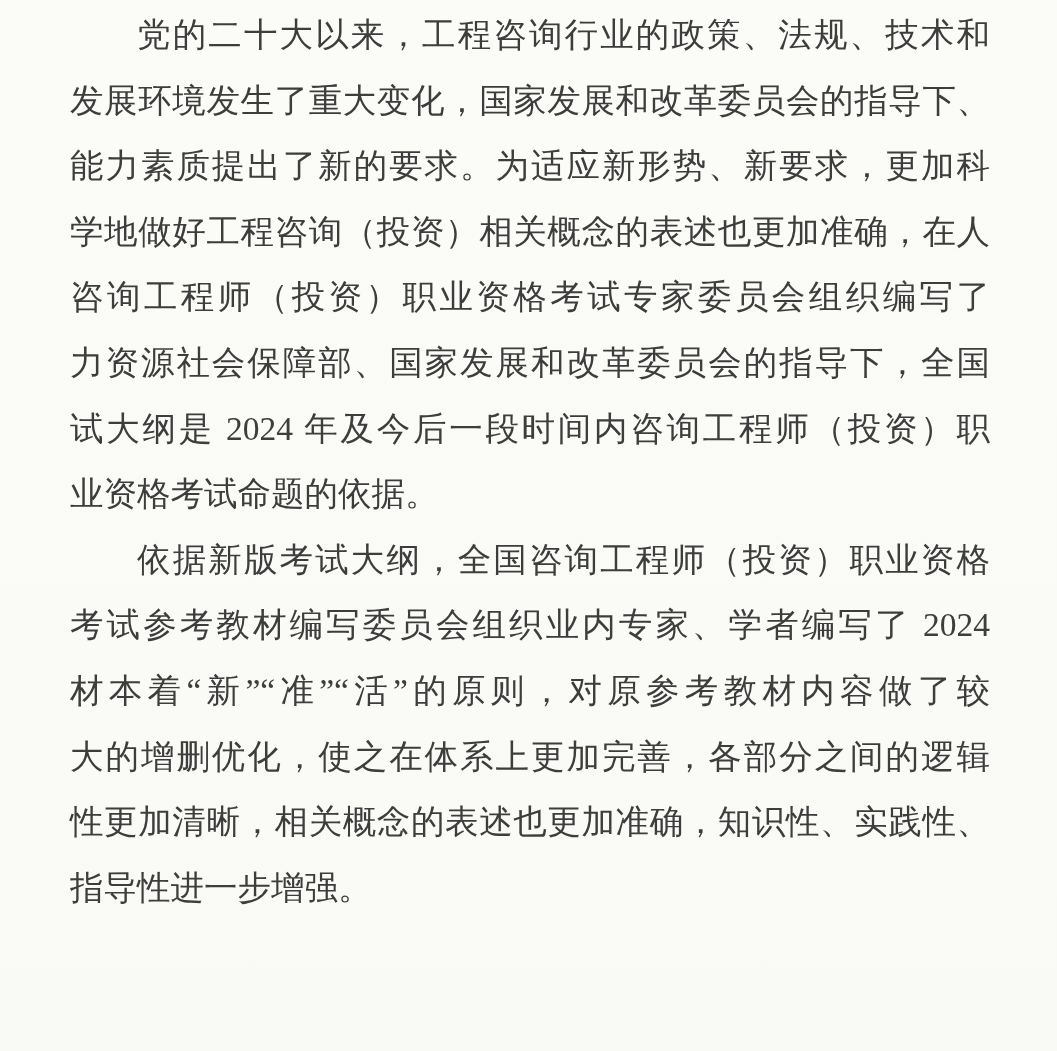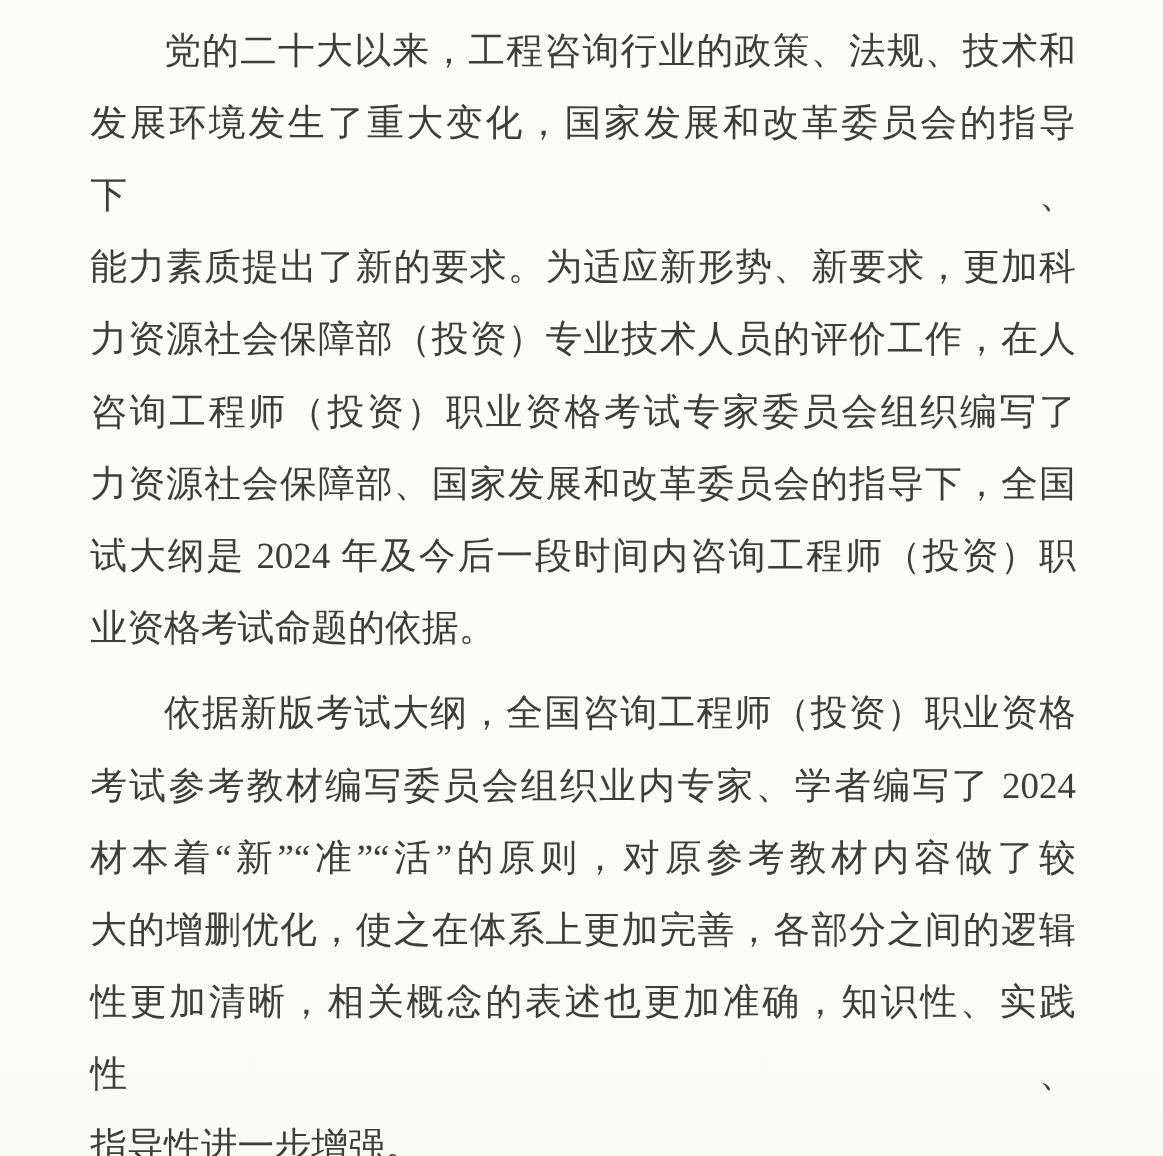--- a/index.html
+++ b/index.html
@@ -18,21 +18,21 @@
     padding: 2px 67px 0 70px;
     background: linear-gradient(180deg, #fbfbf8 0%, #fafaf7 60%, #f9f9f5 100%);
     overflow: hidden;
     font-family: "Liberation Serif", "DejaVu Serif", serif;
     font-size: 33.5px;
     line-height: 65.6px;
     color: #3d3d3d;
     -webkit-font-smoothing: antialiased;
   }
   .para {
-    margin: 12px;
+    margin: 0;
     padding: 0;
   }
   .line {
     text-align: justify;
     text-align-last: justify;
     text-justify: inter-ideograph;
   }
   .line.para-start {
     text-indent: 67px;
   }
@@ -42,21 +42,21 @@
 </style>
 </head>
 <body>
 
 <div class="page">
 
   <div class="para">
     <div class="line para-start">党的二十大以来，工程咨询行业的政策、法规、技术和</div>
     <div class="line">发展环境发生了重大变化，国家发展和改革委员会的指导下、</div>
     <div class="line">能力素质提出了新的要求。为适应新形势、新要求，更加科</div>
-    <div class="line">力资源社会保障部（投资）专业技术人员的评价工作，在人</div>
+    <div class="line">学地做好工程咨询（投资）相关概念的表述也更加准确，在人</div>
     <div class="line">咨询工程师（投资）职业资格考试专家委员会组织编写了</div>
     <div class="line">力资源社会保障部、国家发展和改革委员会的指导下，全国</div>
     <div class="line">试大纲是 2024 年及今后一段时间内咨询工程师（投资）职</div>
     <div class="line para-end">业资格考试命题的依据。</div>
   </div>
 
   <div class="para">
     <div class="line para-start">依据新版考试大纲，全国咨询工程师（投资）职业资格</div>
     <div class="line">考试参考教材编写委员会组织业内专家、学者编写了 2024</div>
     <div class="line">材本着“新”“准”“活”的原则，对原参考教材内容做了较</div>

